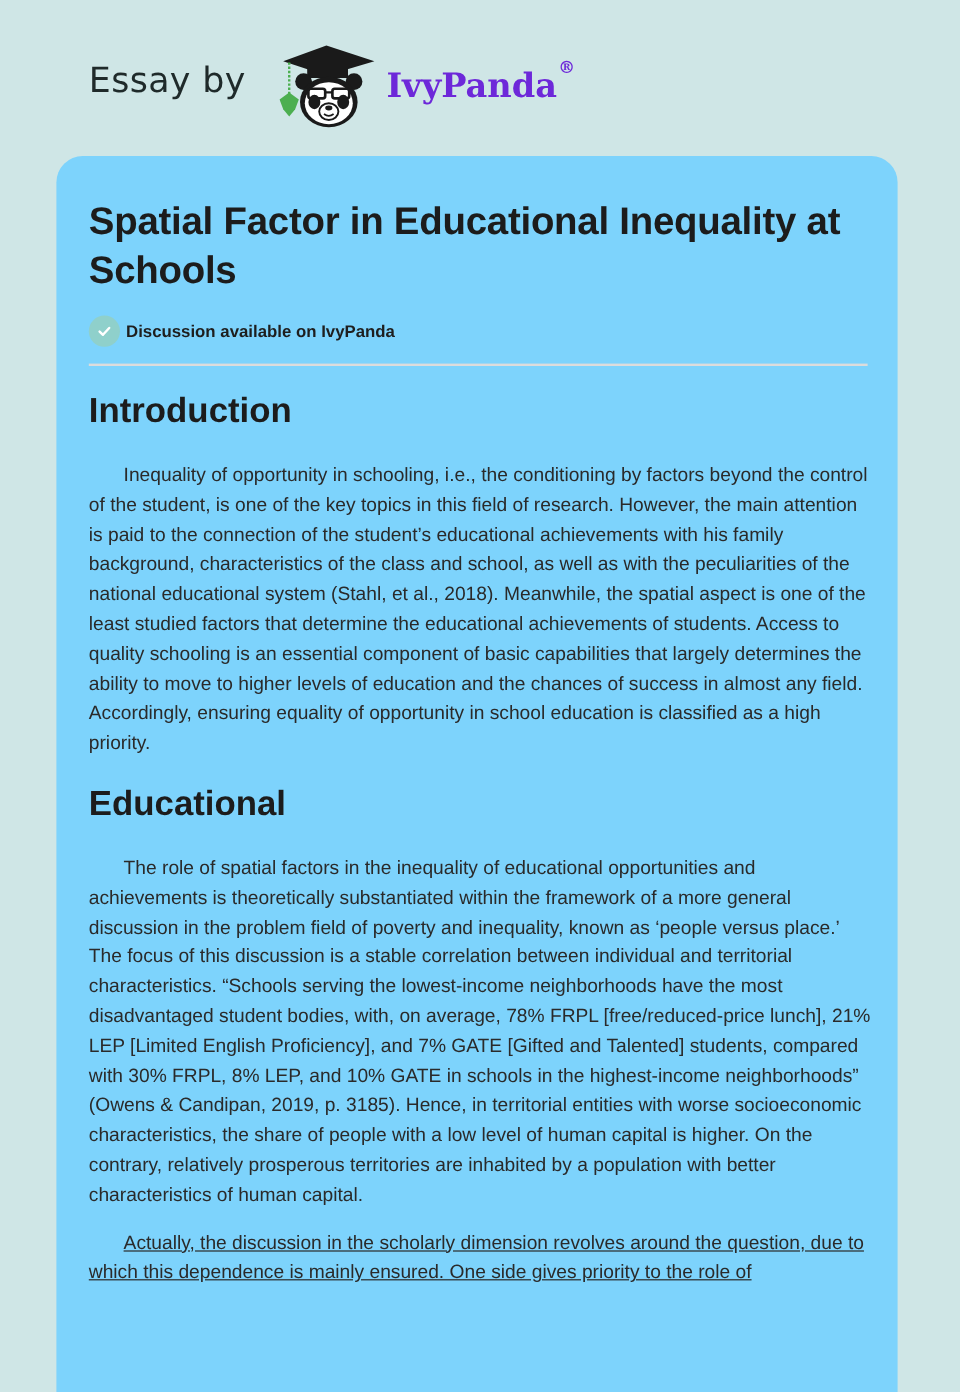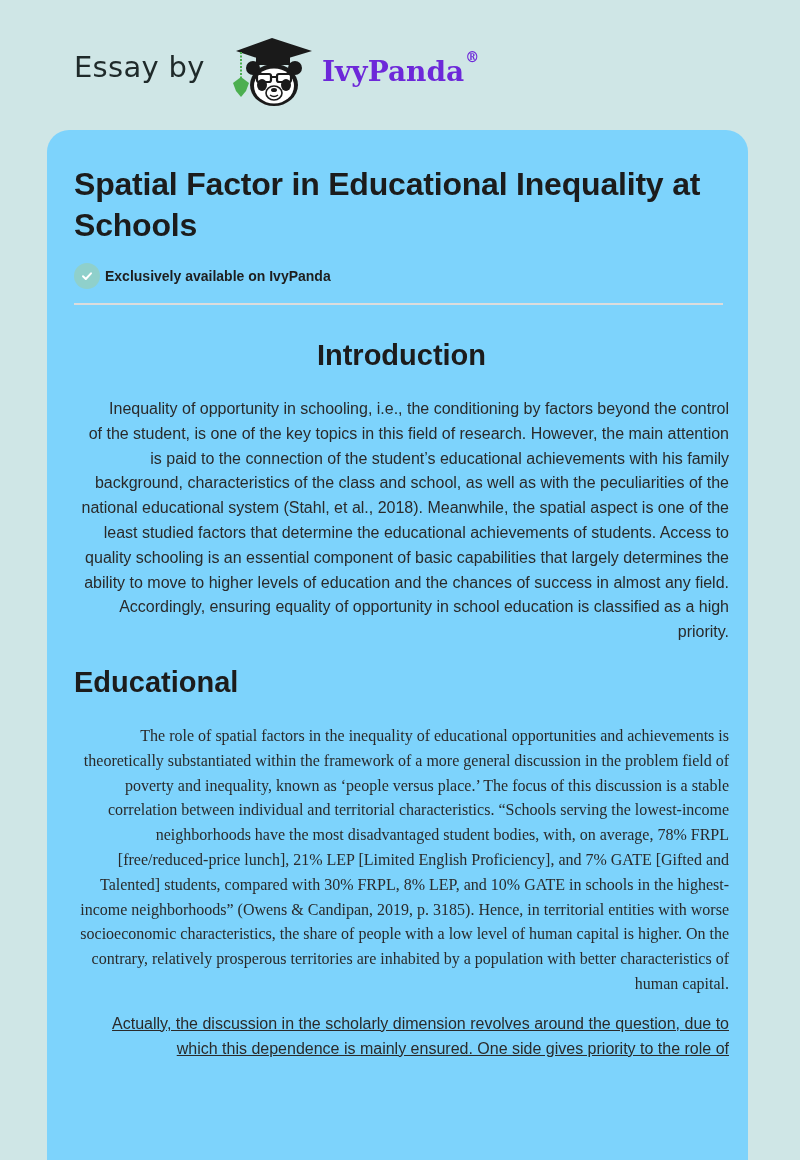--- a/index.html
+++ b/index.html
@@ -98,26 +98,25 @@
       font-weight: bold;
       color: #1c1c1c;
       line-height: 46px;
     }
     .para {
       margin: 0;
       font-size: 16px;
       line-height: 24.8px;
       color: #2a2a2a;
       text-indent: 29px;
-      text-align: right;
     }
-    .h-intro { margin-top: 12px; text-align: center; }
+    .h-intro { margin-top: 0; }
     .p-intro { margin-top: 19px; }
     .h-disc { margin-top: 14px; }
-    .p-disc1 { margin-top: 19px; font-family: Liberation Serif, serif; }
+    .p-disc1 { margin-top: 19px; }
     .p-disc2 { margin-top: 15px; text-decoration: underline; }
   </style>
 </head>
 <body>
 
 <div class="header">
   <span class="brand-prefix">Essay by</span>
   <span class="logo-icon">
     <svg width="92" height="75" viewBox="0 0 92 75">
 
@@ -150,21 +149,21 @@
 
 <main class="card">
   <h1 class="title">Spatial Factor in Educational Inequality at Schools</h1>
 
   <div class="badge">
     <span class="badge-icon">
       <svg width="14" height="14" viewBox="0 0 14 14">
         <path d="M3,7.3 L5.8,10 L11,4.3" fill="none" stroke="#ffffff" stroke-width="2" stroke-linecap="round" stroke-linejoin="round"></path>
       </svg>
     </span>
-    <span class="badge-text">Exclusively available on IvyPanda</span>
+    <span class="badge-text">Discussion available on IvyPanda</span>
   </div>
 
   <div class="divider"></div>
 
   <div class="content">
     <section>
       <h2 class="section-heading h-intro">Introduction</h2>
       <p class="para p-intro">Inequality of opportunity in schooling, i.e., the conditioning by factors beyond the control of the student, is one of the key topics in this field of research. However, the main attention is paid to the connection of the student’s educational achievements with his family background, characteristics of the class and school, as well as with the peculiarities of the national educational system (Stahl, et al., 2018). Meanwhile, the spatial aspect is one of the least studied factors that determine the educational achievements of students. Access to quality schooling is an essential component of basic capabilities that largely determines the ability to move to higher levels of education and the chances of success in almost any field. Accordingly, ensuring equality of opportunity in school education is classified as a high priority.</p>
     </section>
     <section>

